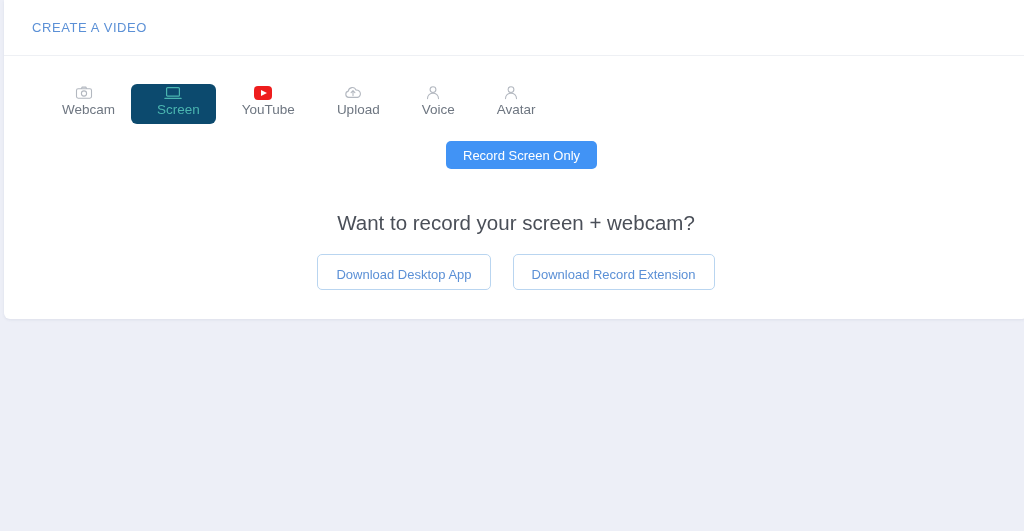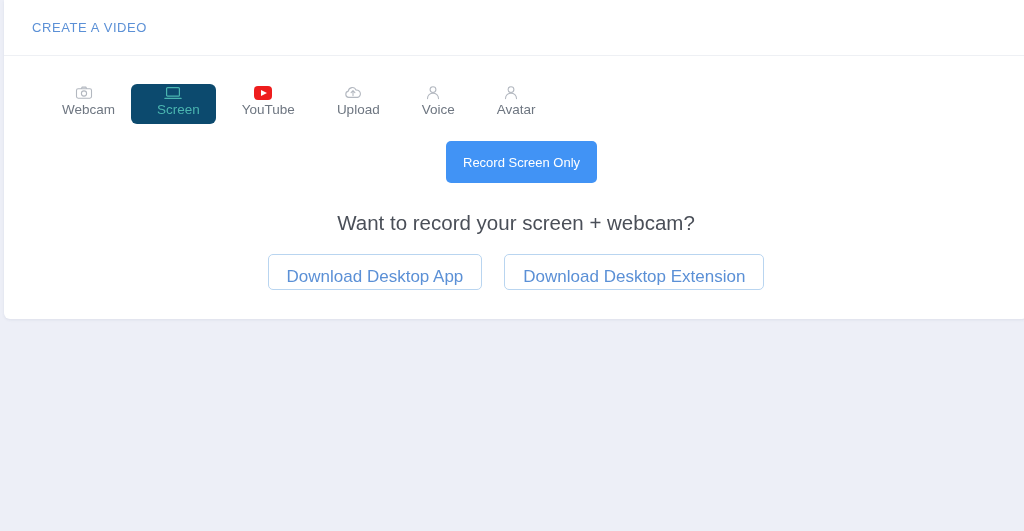--- a/index.html
+++ b/index.html
@@ -111,21 +111,21 @@
     border-top: 3.5px solid transparent;
     border-bottom: 3.5px solid transparent;
     margin-left: 1.5px;
   }
 
   
   .primary-btn {
     position: absolute;
     left: 442px;
     top: 141px;
-    height: 42px;
+    height: 28px;
     padding: 0 17px;
     background: #4193f5;
     color: #ffffff;
     font-size: 13px;
     border: none;
     border-radius: 5px;
     cursor: pointer;
     font-family: "Liberation Sans", sans-serif;
     white-space: nowrap;
   }
@@ -152,21 +152,21 @@
     justify-content: center;
     gap: 22px;
   }
   .outline-btn {
     height: 36px;
     padding: 12px 18px;
     background: #ffffff;
     border: 1px solid #b9d5f0;
     border-radius: 5px;
     color: #5b90d6;
-    font-size: 17px;
+    font-size: 13px;
     cursor: pointer;
     font-family: "Liberation Sans", sans-serif;
     white-space: nowrap;
   }
 </style>
 </head>
 <body>
 
 <div class="card">
 
@@ -237,16 +237,16 @@
     </div>
 
   </div>
 
   <button class="primary-btn">Record Screen Only</button>
 
   <div class="prompt">Want to record your screen + webcam?</div>
 
   <div class="outline-row">
     <button class="outline-btn">Download Desktop App</button>
-    <button class="outline-btn">Download Desktop Extension</button>
+    <button class="outline-btn">Download Record Extension</button>
   </div>
 
 </div>
 
 </body></html>

